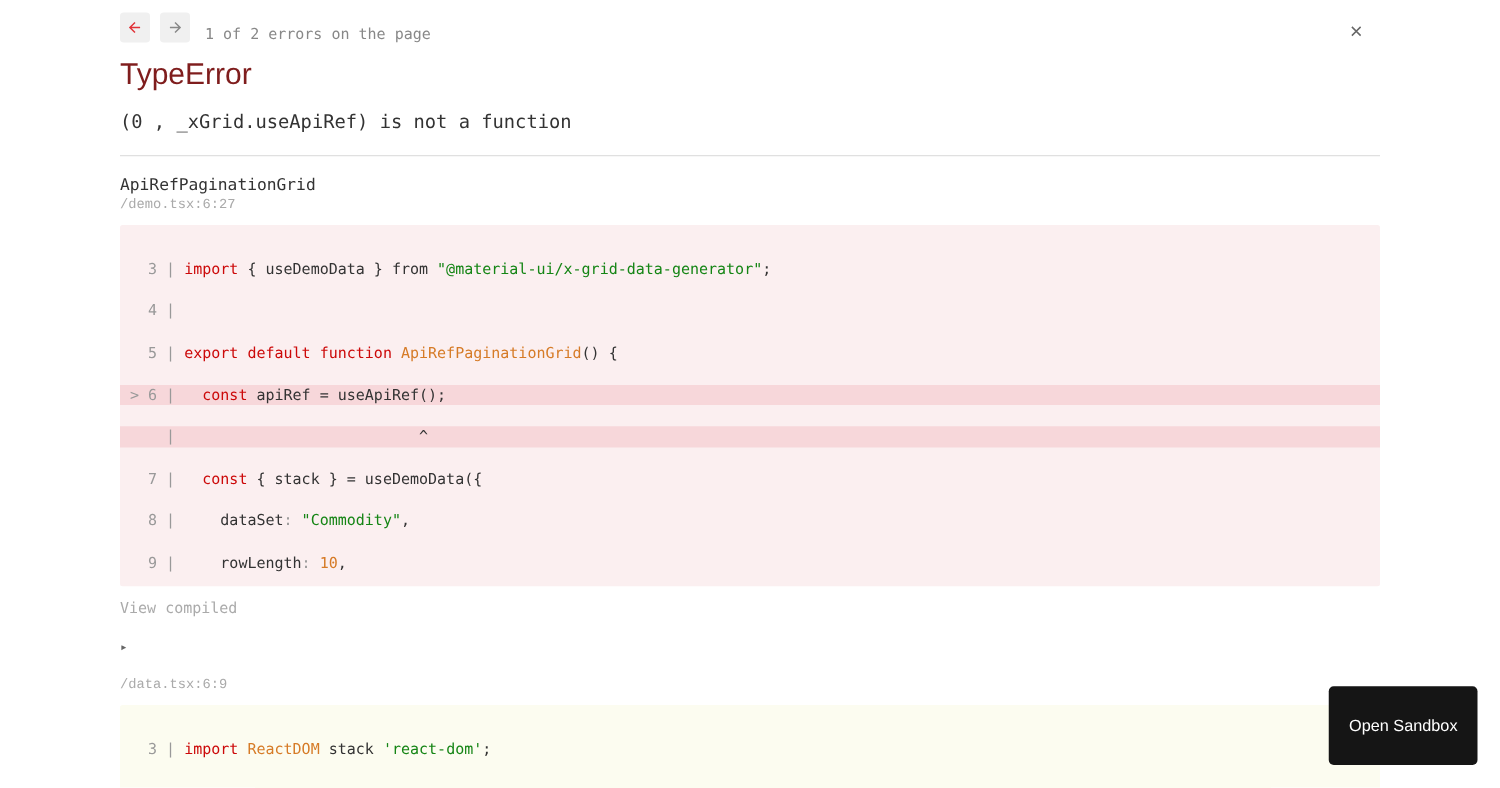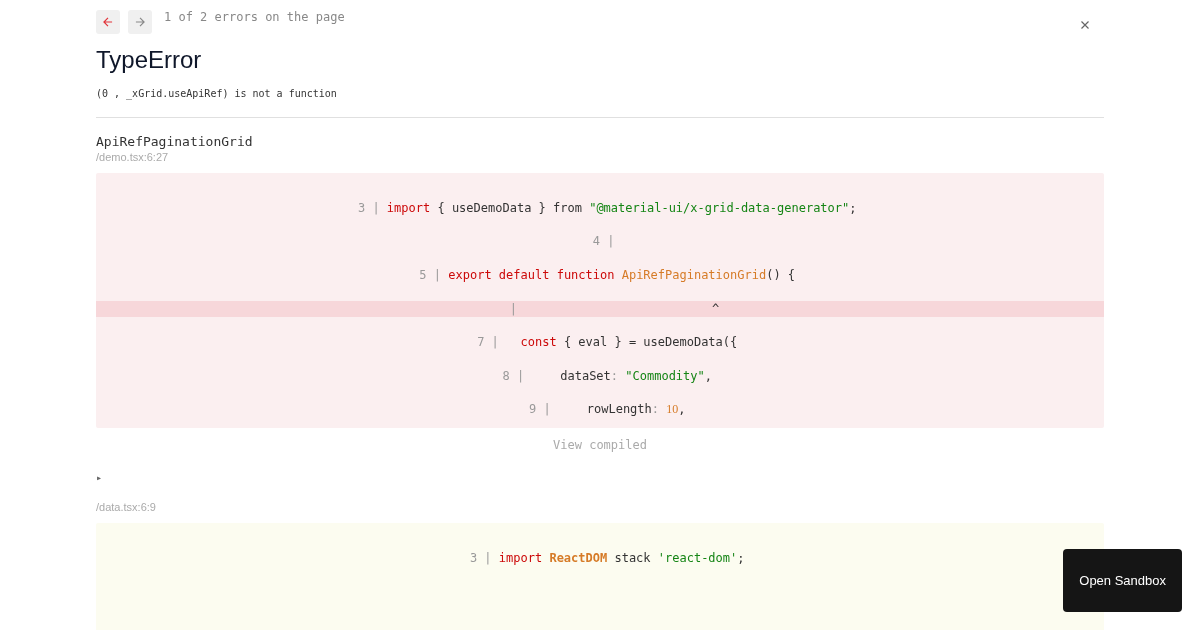--- a/index.html
+++ b/index.html
@@ -9,21 +9,21 @@
       color: #333;
       width: 1200px;
       height: 630px;
       position: relative;
     }
     .container {
       padding: 10px 96px 0 96px;
     }
     .nav-row {
       display: flex;
-      align-items: flex-start;
+      align-items: flex-end;
       gap: 8px;
       margin-bottom: 12px;
     }
     .nav-btn {
       width: 24px;
       height: 24px;
       background: #f0f0f0;
       border-radius: 3px;
       display: flex;
       align-items: center;
@@ -42,76 +42,75 @@
       position: absolute;
       top: 18px;
       right: 108px;
       cursor: pointer;
       color: #666;
       font-size: 16px;
     }
     .error-type {
       font-family: -apple-system, BlinkMacSystemFont, "Segoe UI", sans-serif;
       font-size: 24px;
-      color: #0f172a;
+      color: #7f1d1d;
       font-weight: 400;
       margin-bottom: 14px;
     }
     .error-message {
       font-family: Menlo, Consolas, monospace;
-      font-size: 10px;
+      font-size: 15px;
       color: #333;
       margin-bottom: 18px;
       white-space: pre;
     }
     .divider {
       border: none;
       border-top: 1px solid #e0e0e0;
       margin-bottom: 16px;
     }
     .frame-title {
       font-family: Menlo, Consolas, monospace;
       font-size: 13px;
       color: #333;
       margin-bottom: 2px;
     }
     .frame-location {
-      font-family: Liberation Sans, sans-serif;
+      font-family: Liberation Mono, monospace;
       font-size: 11px;
       color: #aaa;
       margin-bottom: 10px;
     }
     .code-block {
       font-family: Menlo, Consolas, monospace;
       font-size: 12px;
       line-height: 1.4;
       padding: 10px 0;
       border-radius: 2px;
       white-space: pre;
       overflow-x: auto;
     }
     .code-block.pink { background: #fbeff0; }
     .code-block.yellow { background: #fcfcf0; }
-    .code-line { padding: 0 20px; text-align: center; }
+    .code-line { padding: 0 8px; }
     .code-line.highlight-pink { background: #f7d7da; }
     .gutter { color: #999; }
     .tk-keyword { color: #cc0909; }
     .tk-string { color: #158515; }
     .tk-func { color: #d67b27; }
-    .tk-num { color: #d67b27; font-family: Liberation Serif, serif; }
+    .tk-num { color: #d67b27; }
     .tk-attr { color: #999; }
-    .tk-comp { color: #d67b27; font-weight: bold; }
+    .tk-comp { color: #d67b27; }
     .view-compiled {
       cursor: pointer;
       font-family: Menlo, Consolas, monospace;
       font-size: 12px;
       color: #aaa;
       margin-top: 10px;
       margin-bottom: 20px;
-      text-align: center;
     }
     .collapsed-row {
       display: flex;
       align-items: center;
       gap: 6px;
       font-family: Menlo, Consolas, monospace;
       font-size: 12px;
       color: #666;
       margin-bottom: 18px;
       cursor: pointer;
@@ -162,22 +161,23 @@
 
   <hr class="divider">
 
   <div class="frame-title">ApiRefPaginationGrid</div>
   <div class="frame-location">/demo.tsx:6:27</div>
 
   <div class="code-block pink">
 <div class="code-line"><span class="gutter">  3 | </span><span class="tk-keyword">import</span><span> { useDemoData } from </span><span class="tk-string">"@material-ui/x-grid-data-generator"</span>;</div>
 <div class="code-line"><span class="gutter">  4 | </span></div>
 <div class="code-line"><span class="gutter">  5 | </span><span class="tk-keyword">export default function</span><span class="tk-func"> ApiRefPaginationGrid</span><span>() {</span></div>
+<div class="code-line highlight-pink"><span class="gutter">&gt; 6 | </span>  <span class="tk-keyword">const</span><span> apiRef = useApiRef();</span></div>
 <div class="code-line highlight-pink"><span class="gutter">    | </span>                          ^</div>
-<div class="code-line"><span class="gutter">  7 | </span>  <span class="tk-keyword">const</span><span> { eval } = useDemoData({</span></div>
+<div class="code-line"><span class="gutter">  7 | </span>  <span class="tk-keyword">const</span><span> { stack } = useDemoData({</span></div>
 <div class="code-line"><span class="gutter">  8 | </span><span>    dataSet</span><span class="tk-attr">: </span><span class="tk-string">"Commodity"</span>,</div>
 <div class="code-line"><span class="gutter">  9 | </span><span>    rowLength</span><span class="tk-attr">: </span><span class="tk-num">10</span>,</div></div>
 
   <div class="view-compiled">View compiled</div>
 
   <div class="collapsed-row">
     <span class="triangle">▸</span>
   </div>
 
   <div class="frame-location">/data.tsx:6:9</div>

